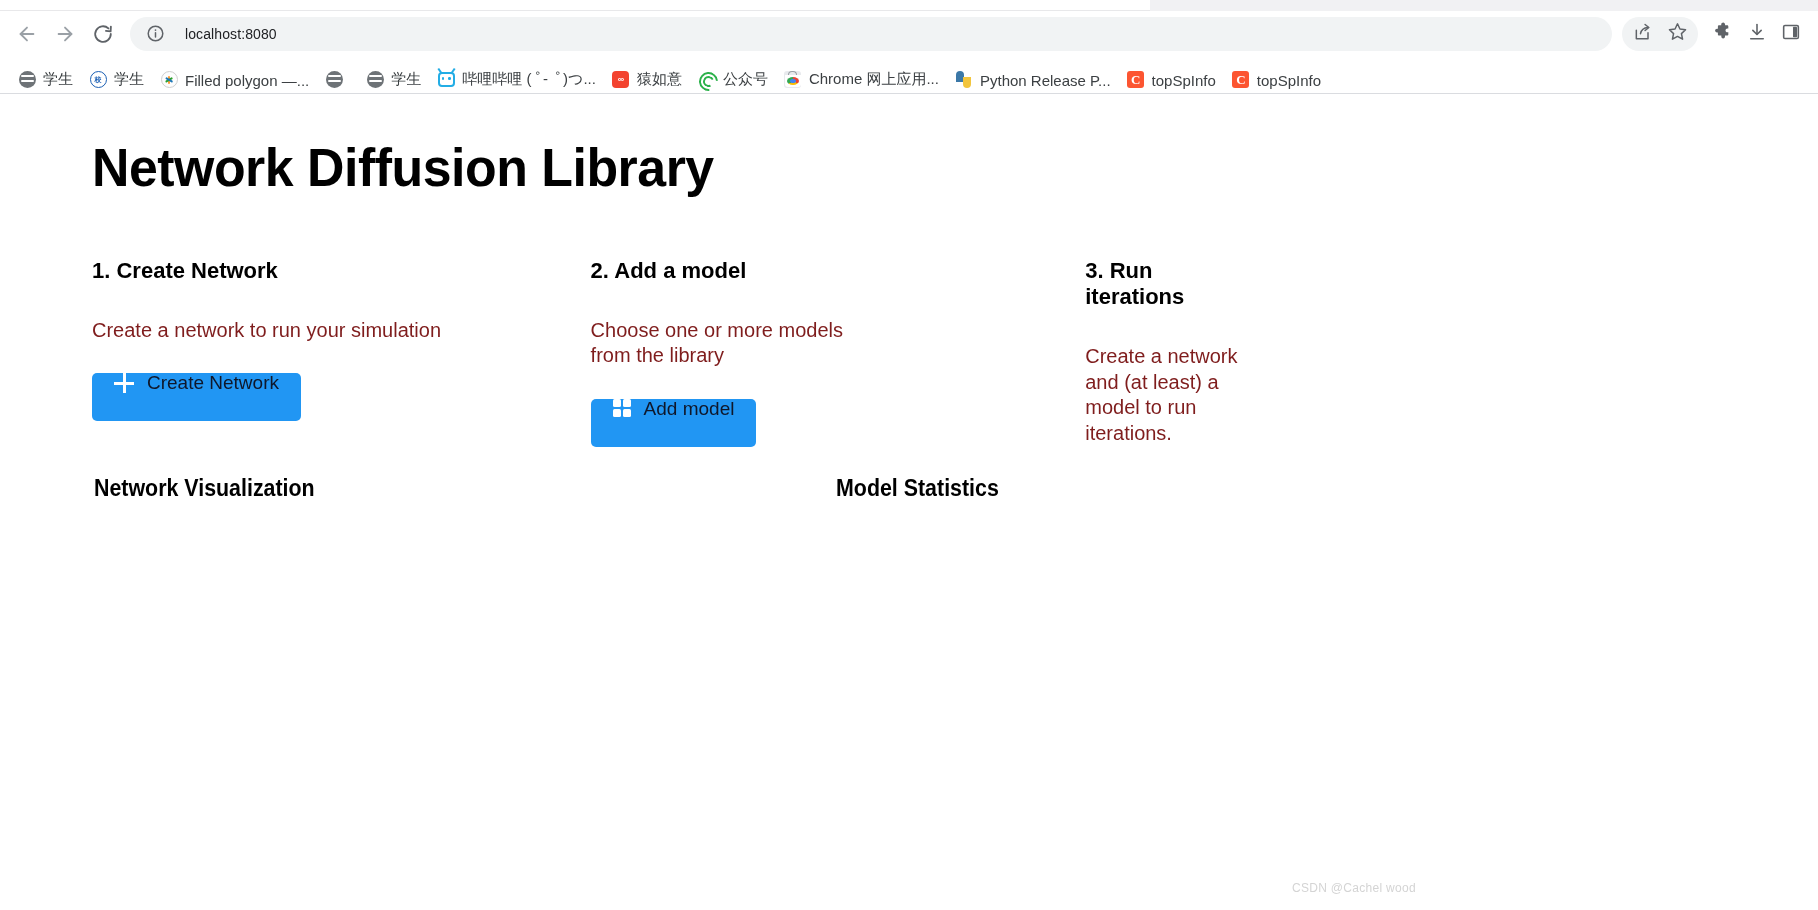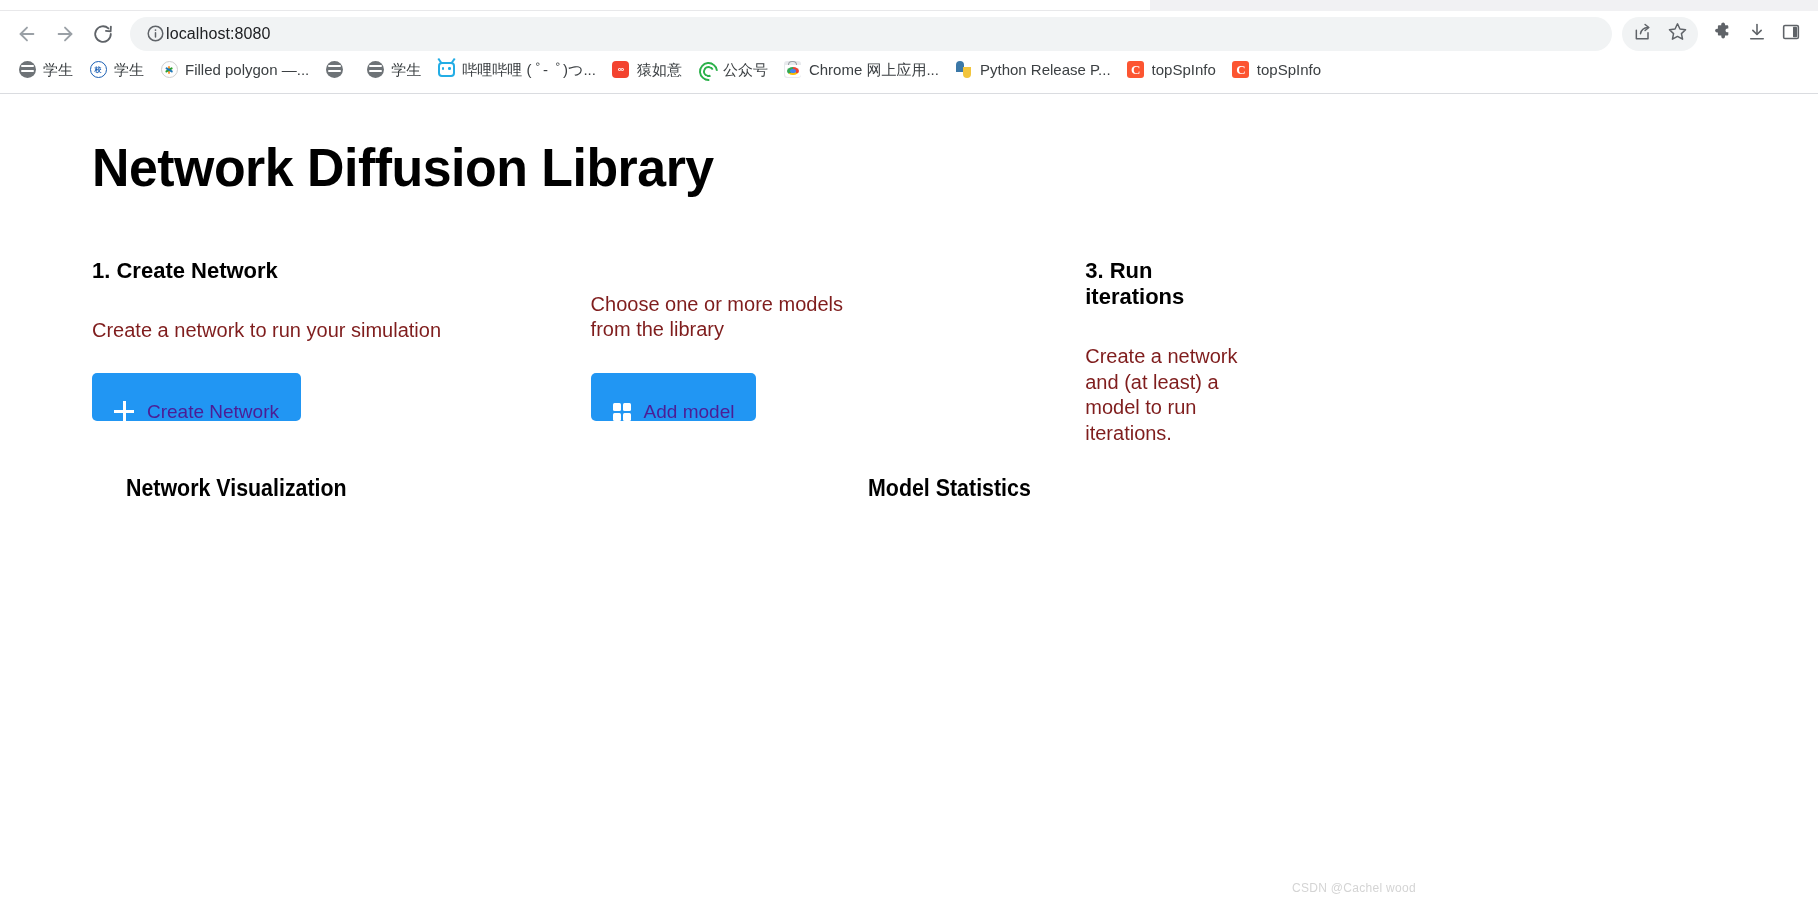--- a/index.html
+++ b/index.html
@@ -52,22 +52,22 @@
     margin-right: 10px;
     background: #f1f3f4;
     border-radius: 17px;
     display: flex;
     align-items: center;
     padding: 0 14px 0 16px;
     min-width: 0;
   }
   .omnibox .info-icon { flex: 0 0 auto; display: flex; align-items: center; }
   .omnibox .url-text {
-    margin-left: 1px;
-    font-size: 16px;
+    margin-left: 20px;
+    font-size: 14px;
     color: #202124;
     white-space: nowrap;
     overflow: hidden;
     text-overflow: ellipsis;
     letter-spacing: 0.1px;
   }
 
   .toolbar-right { display: flex; align-items: center; flex: 0 0 auto; }
   .pill-group {
     display: flex; align-items: center;
@@ -89,21 +89,21 @@
     height: 38px;
     background: #ffffff;
     display: flex;
     align-items: center;
     padding: 0 6px 0 10px;
     border-bottom: 1px solid #dadce0;
     overflow: hidden;
   }
   .bookmark {
     display: flex;
-    align-items: flex-start;
+    align-items: flex-end;
     height: 28px;
     padding: 0 8px;
     border-radius: 4px;
     flex: 0 0 auto;
     max-width: 230px;
   }
   .bookmark .bm-icon {
     width: 18px; height: 18px;
     flex: 0 0 auto;
     display: flex; align-items: center; justify-content: center;
@@ -202,23 +202,23 @@
   }
   .step-desc {
     font-size: 20px;
     color: #7f1d1d;
     margin: 34px 0 0 0;
     line-height: 1.28;
   }
 
   .btn {
     display: inline-flex;
-    align-items: flex-end;
+    align-items: flex-start;
     background: #2196f3;
-    color: #4c1d95;
+    color: #0f172a;
     border: none;
     border-radius: 5px;
     height: 48px;
     padding: 0 22px;
     margin-top: 30px;
     font-size: 19px;
     font-family: "Liberation Sans", sans-serif;
     line-height: 1;
     cursor: pointer;
   }
@@ -228,21 +228,20 @@
   .plus-icon { position: relative; width: 20px; height: 20px; }
   .plus-icon::before { content:""; position:absolute; left:0; top:8.5px; width:20px; height:3px; background:#fff; }
   .plus-icon::after  { content:""; position:absolute; top:0; left:8.5px; width:3px; height:20px; background:#fff; }
 
   .grid-icon { width: 18px; height: 18px; display: grid; grid-template-columns: 8px 8px; grid-template-rows: 8px 8px; gap: 2px; }
   .grid-icon i { background: #fff; border-radius: 1.5px; display: block; }
 
   .sections-row {
     display: flex;
     margin-top: 28px;
-    margin-left: 32px;
   }
   .section-heading {
     font-size: 23px;
     font-weight: bold;
     color: #000;
     font-family: "Liberation Sans Narrow", "Liberation Sans", sans-serif;
     transform: scaleX(0.93);
     transform-origin: left center;
     white-space: nowrap;
   }
@@ -478,20 +477,21 @@
         <div class="step-desc">Create a network to run your simulation</div>
         <button class="btn">
           <span class="btn-ico">
               <span class="plus-icon"></span>
             </span>
           <span class="btn-label">Create Network</span>
         </button>
       </div>
 
       <div class="step-col">
+        <div class="step-title">2. Add a model</div>
         <div class="step-desc">Choose one or more models from the library</div>
         <button class="btn">
           <span class="btn-ico">
             <span class="grid-icon">
                 <i></i>
                 <i></i>
                 <i></i>
                 <i></i>
               </span>
           </span>

